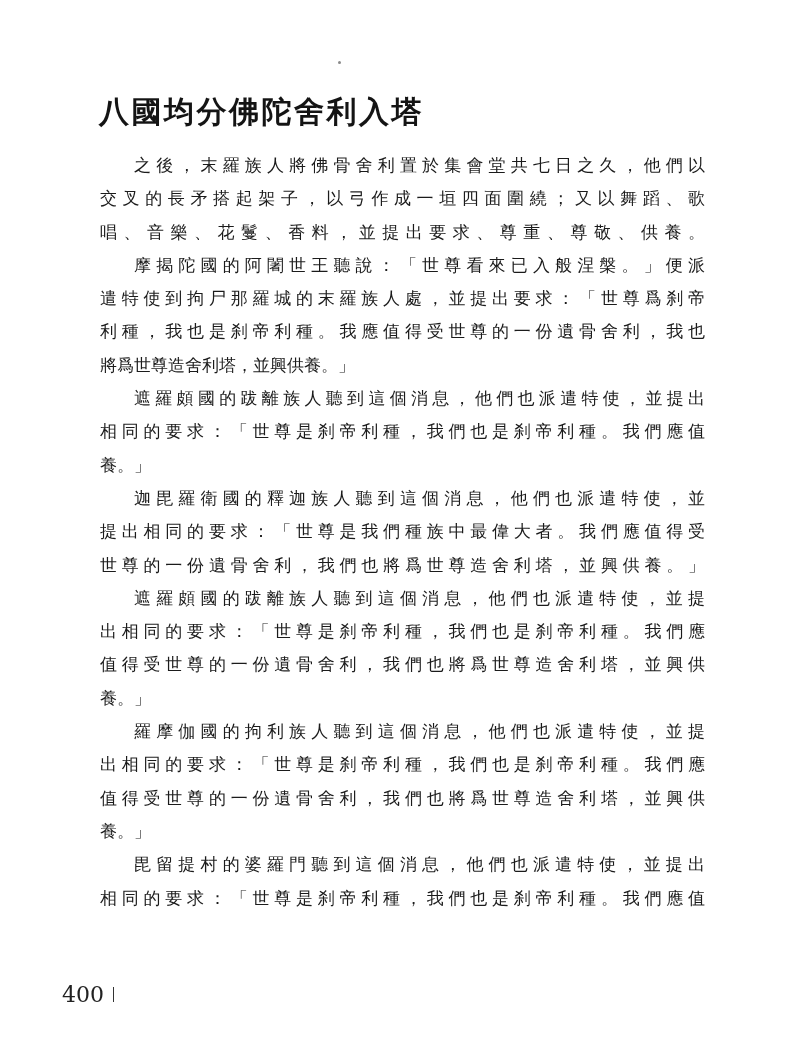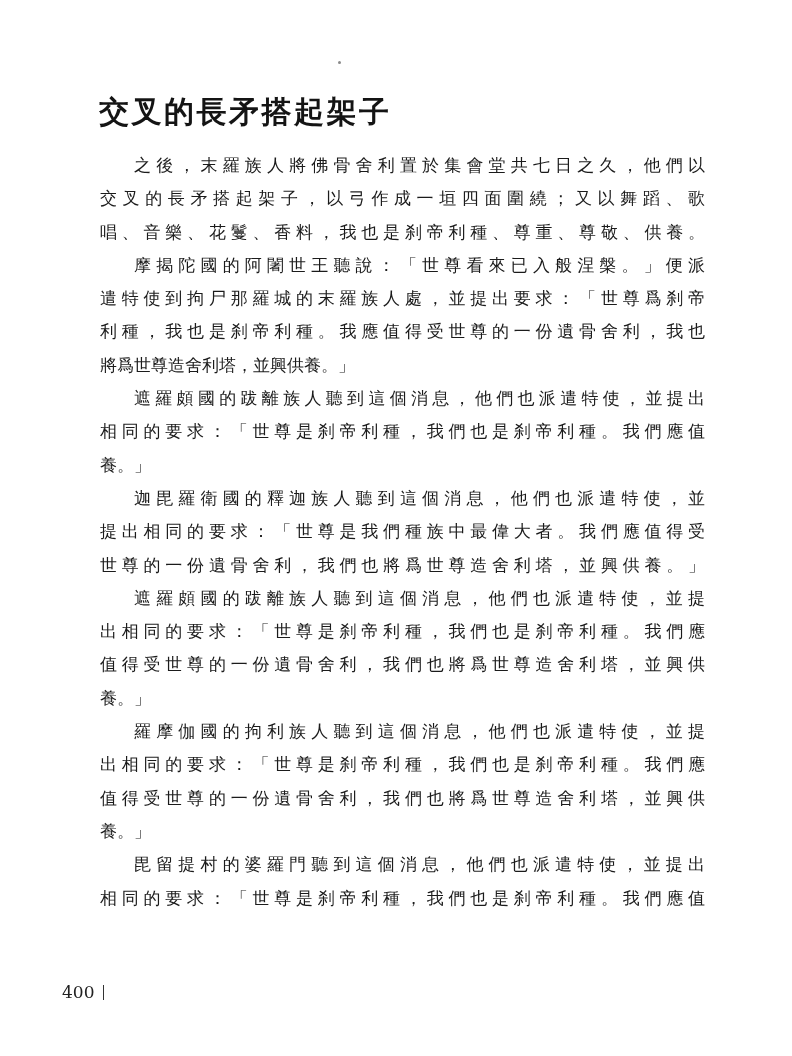--- a/index.html
+++ b/index.html
@@ -39,21 +39,21 @@
     overflow:hidden;
   }
   .line.para-start { text-indent:2em; }
   .line.para-end   { text-align-last:left; }
   .page-footer {
     position:absolute;
     left:62px; top:982px;
     display:flex;
     align-items:center;
     gap:9px;
-    font-size:17px;
+    font-size:22px;
     color:#222;
     font-variant-numeric:oldstyle-nums;
   }
   .footer-bar {
     display:inline-block;
     width:1px; height:15px;
     background:#333;
   }
   .print-speck {
     position:absolute;
@@ -63,26 +63,26 @@
     border-radius:50%;
   }
 </style>
 </head>
 <body>
 
 <div class="page">
 
   <div class="print-speck"></div>
 
-  <h1 class="chapter-title">交叉的長矛搭起架子</h1>
+  <h1 class="chapter-title">八國均分佛陀舍利入塔</h1>
 
   <div class="body-text">
       <div class="line para-start">之後，末羅族人將佛骨舍利置於集會堂共七日之久，他們以</div>
       <div class="line">交叉的長矛搭起架子，以弓作成一垣四面圍繞；又以舞蹈、歌</div>
-      <div class="line">唱、音樂、花鬘、香料，我也是刹帝利種、尊重、尊敬、供養。</div>
+      <div class="line">唱、音樂、花鬘、香料，並提出要求、尊重、尊敬、供養。</div>
       <div class="line para-start">摩揭陀國的阿闍世王聽說：「世尊看來已入般涅槃。」便派</div>
       <div class="line">遣特使到拘尸那羅城的末羅族人處，並提出要求：「世尊爲刹帝</div>
       <div class="line">利種，我也是刹帝利種。我應值得受世尊的一份遺骨舍利，我也</div>
       <div class="line para-end">將爲世尊造舍利塔，並興供養。」</div>
       <div class="line para-start">遮羅頗國的跋離族人聽到這個消息，他們也派遣特使，並提出</div>
       <div class="line">相同的要求：「世尊是刹帝利種，我們也是刹帝利種。我們應值</div>
       <div class="line para-end">養。」</div>
       <div class="line para-start">迦毘羅衛國的釋迦族人聽到這個消息，他們也派遣特使，並</div>
       <div class="line">提出相同的要求：「世尊是我們種族中最偉大者。我們應值得受</div>
       <div class="line">世尊的一份遺骨舍利，我們也將爲世尊造舍利塔，並興供養。」</div>

